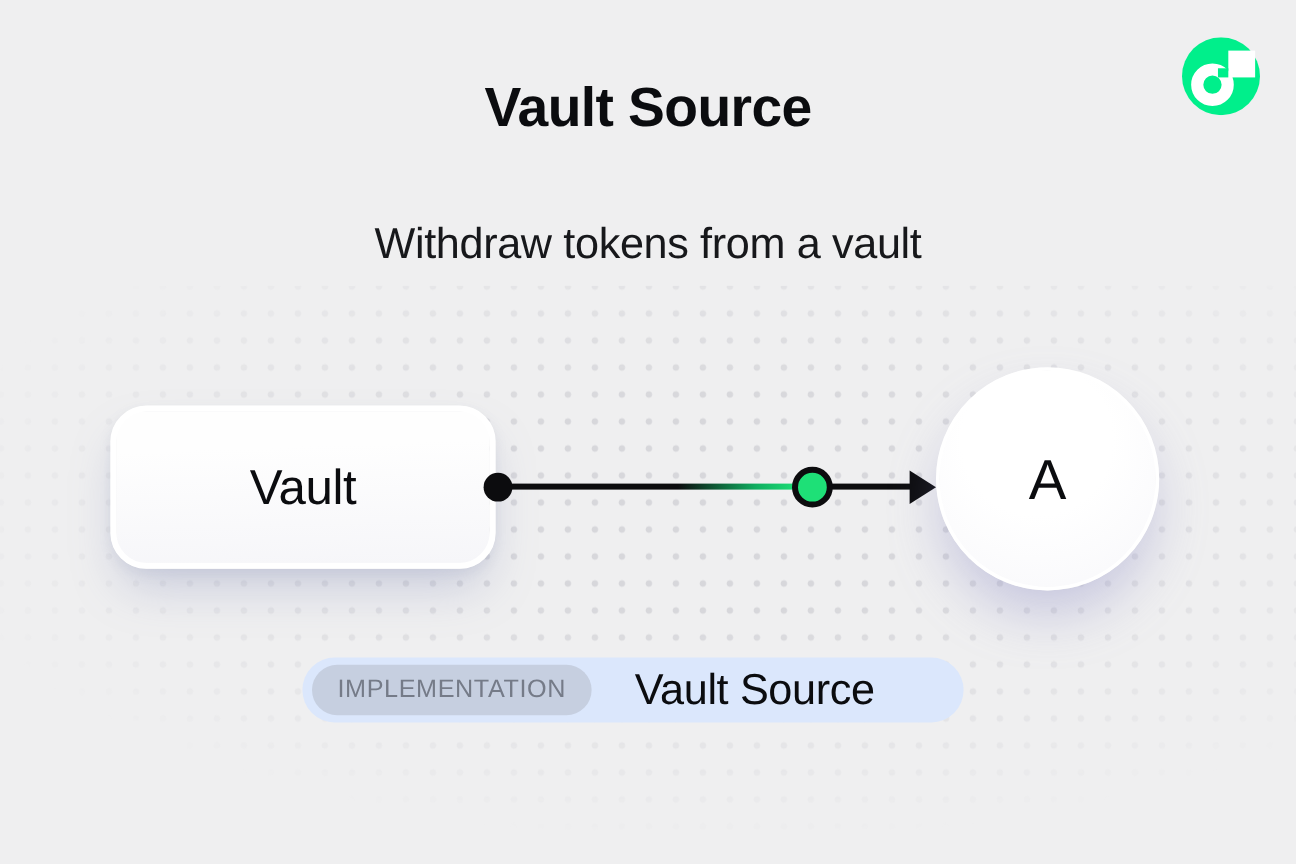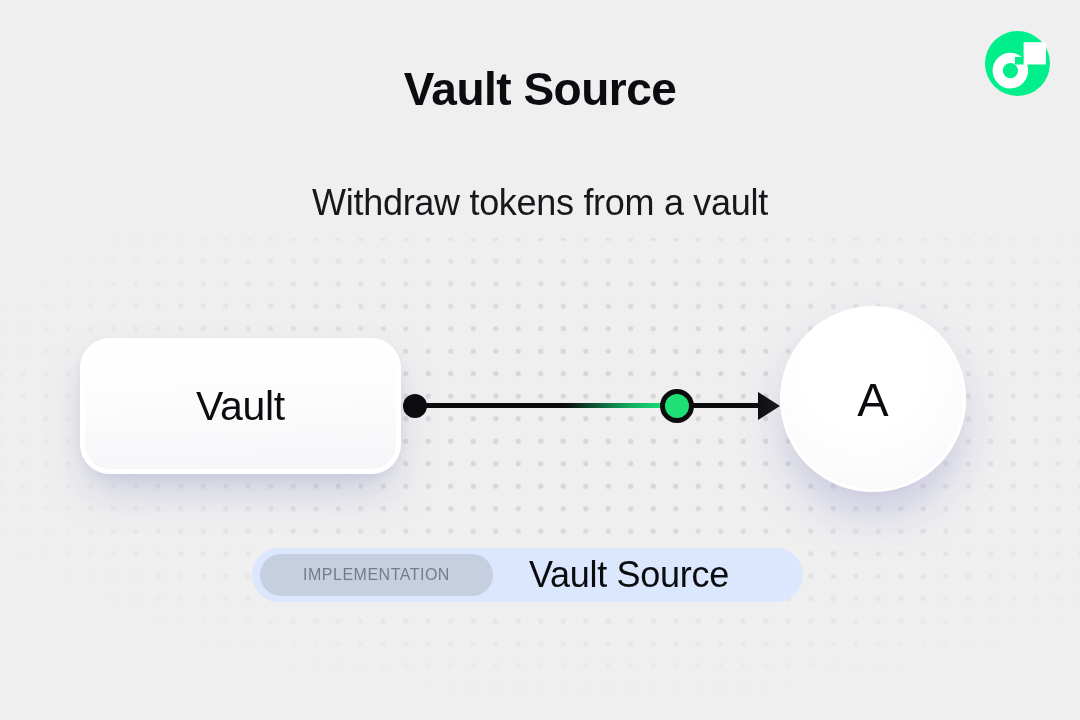--- a/index.html
+++ b/index.html
@@ -38,21 +38,21 @@
   }
   .dot-grid{
     position:absolute;left:0;top:238px;width:1080px;height:482px;
     background-image:radial-gradient(circle, var(--dot-color) 2.4px, rgba(213,213,217,0) 3px);
     background-size:22.5px 22.5px;
     background-position:12px 12px;
     -webkit-mask-image:radial-gradient(ellipse 62% 58% at 56% 38%, rgba(0,0,0,0.95) 30%, rgba(0,0,0,0) 100%);
     mask-image:radial-gradient(ellipse 62% 58% at 56% 38%, rgba(0,0,0,0.95) 30%, rgba(0,0,0,0) 100%);
   }
   .vault-node{
-    position:absolute;left:80px;top:338px;width:321px;height:136px;
+    position:absolute;left:92px;top:338px;width:321px;height:136px;
     border-radius:30px;
     background:linear-gradient(178deg,#FEFEFE 25%,#F6F6F9 100%);
     border:5px solid #FFFFFF;
     box-shadow:0 22px 40px -8px rgba(125,135,180,0.35), 0 4px 10px rgba(140,145,175,0.12);
     display:flex;align-items:center;justify-content:center;
   }
   .vault-node-label{
     font-size:41px;font-weight:500;color:var(--text-dark);letter-spacing:-0.3px;
   }
   .edge-start-dot{
@@ -92,21 +92,21 @@
   }
   .implementation-badge{
     position:absolute;left:252px;top:548px;width:551px;height:54px;
     border-radius:27px;background:var(--badge-bg);
     display:flex;align-items:center;padding-left:8px;
   }
   .implementation-tag{
     width:233px;height:42px;border-radius:21px;
     background:var(--tag-bg);
     display:flex;align-items:center;justify-content:center;
-    font-size:16px;font-weight:500;letter-spacing:0.5px;
+    font-size:21px;font-weight:500;letter-spacing:0.5px;
     color:var(--tag-text);
   }
   .implementation-label{
     margin-left:36px;
     font-size:36px;font-weight:500;letter-spacing:-0.3px;
     color:var(--text-dark);
   }
 </style>
 </head>
 <body>

